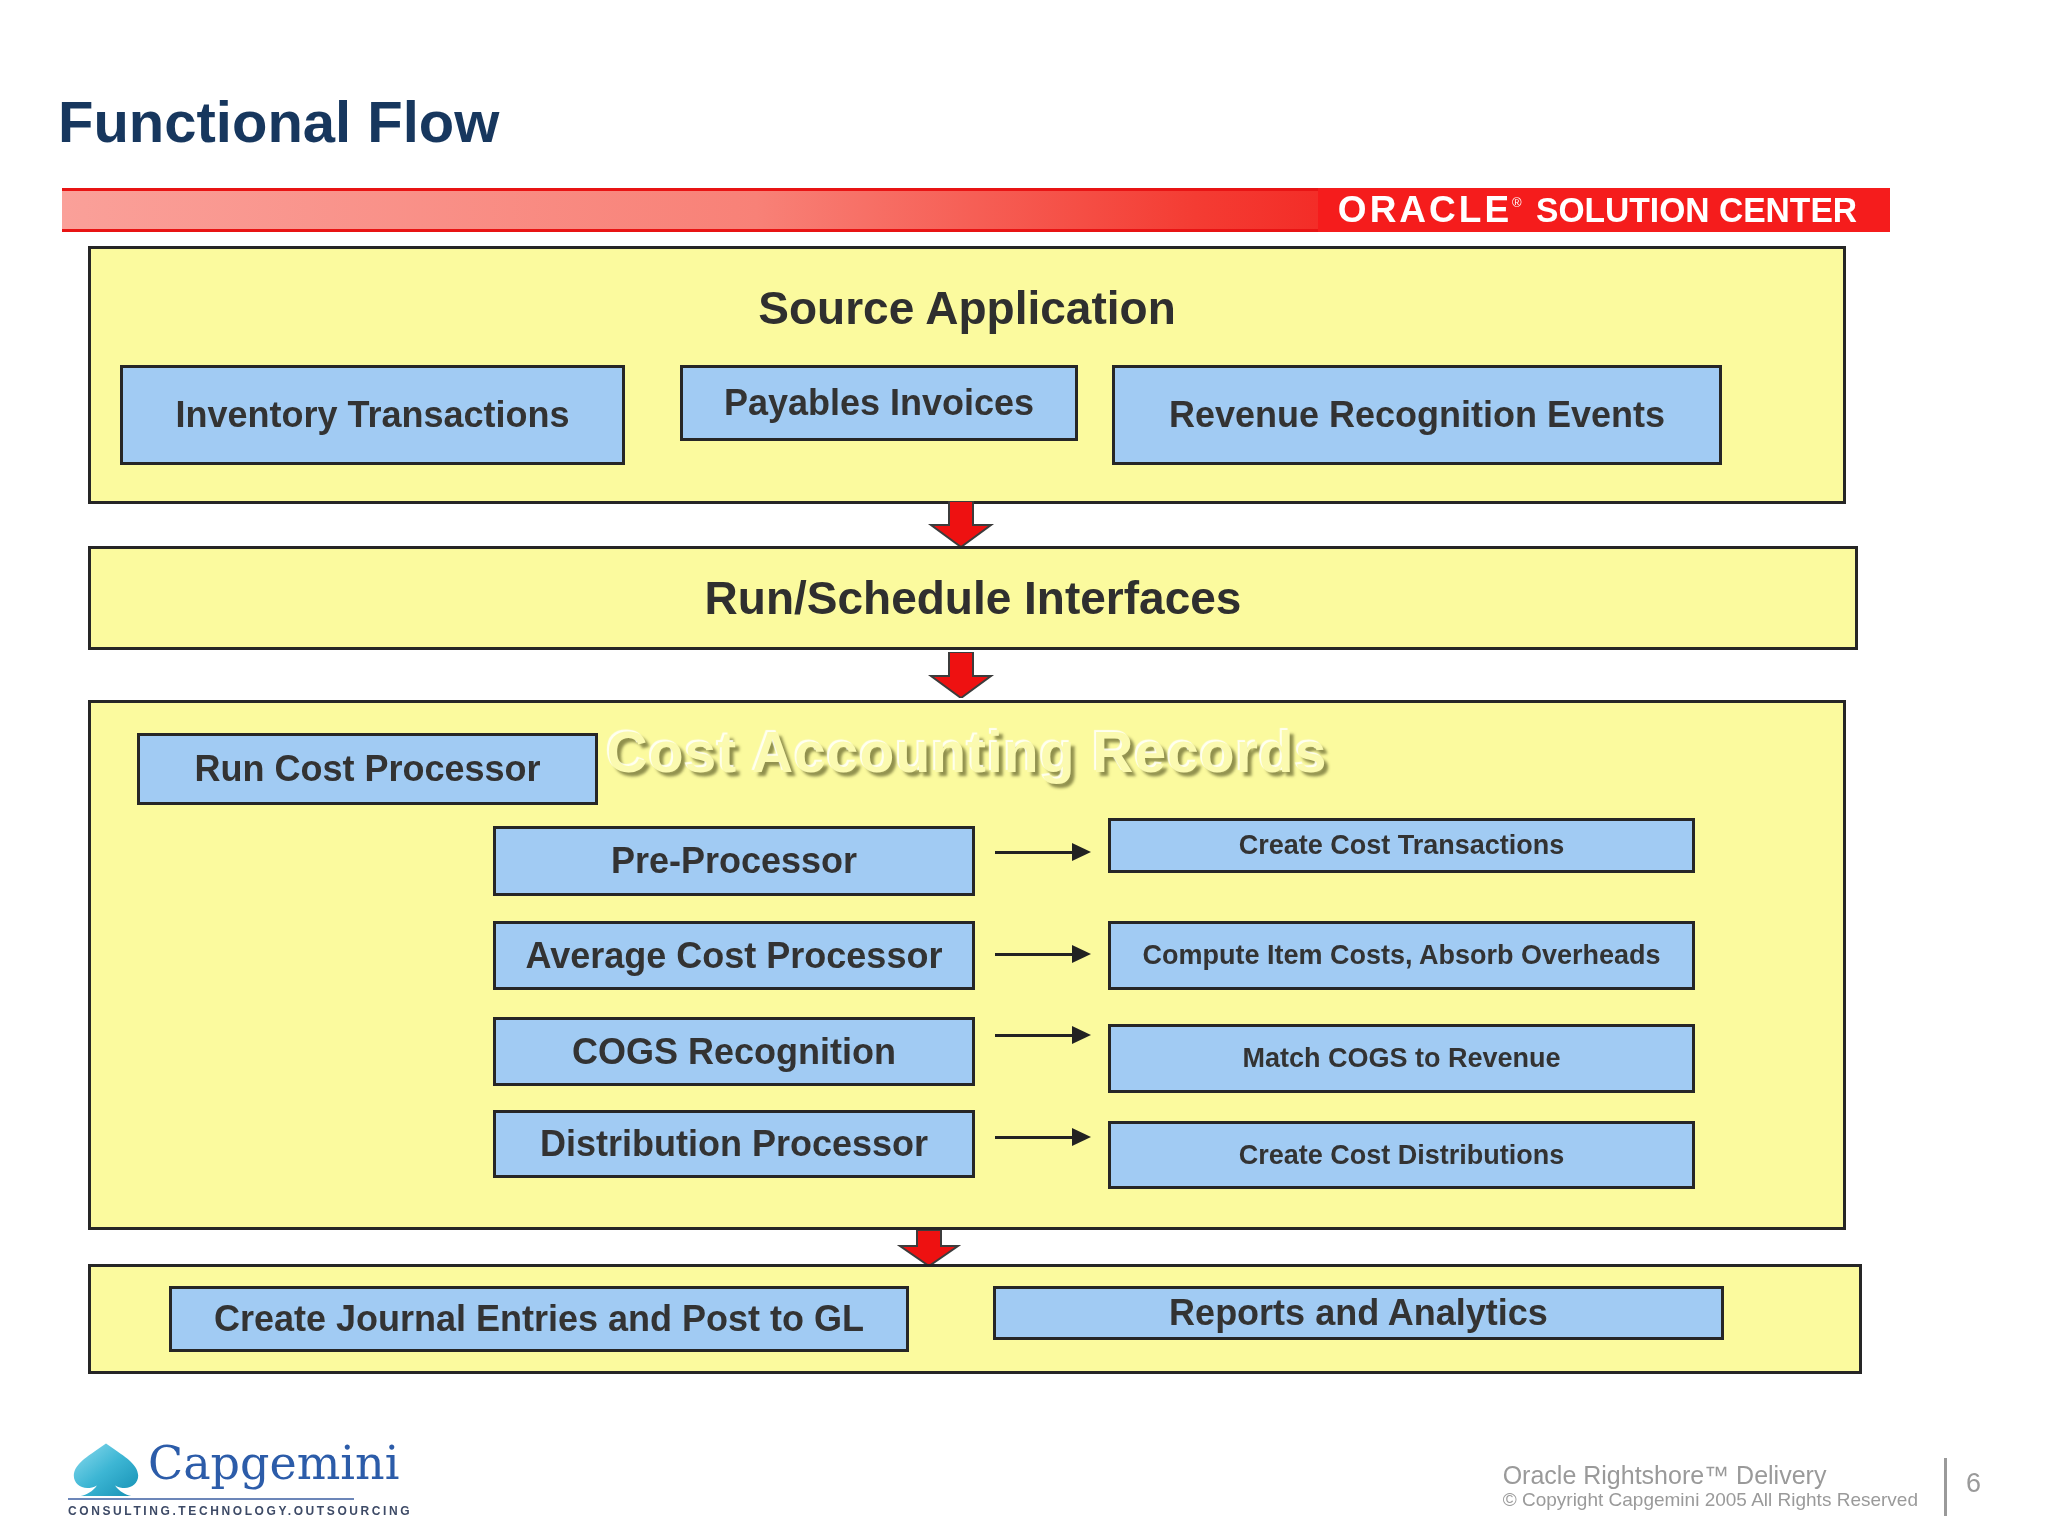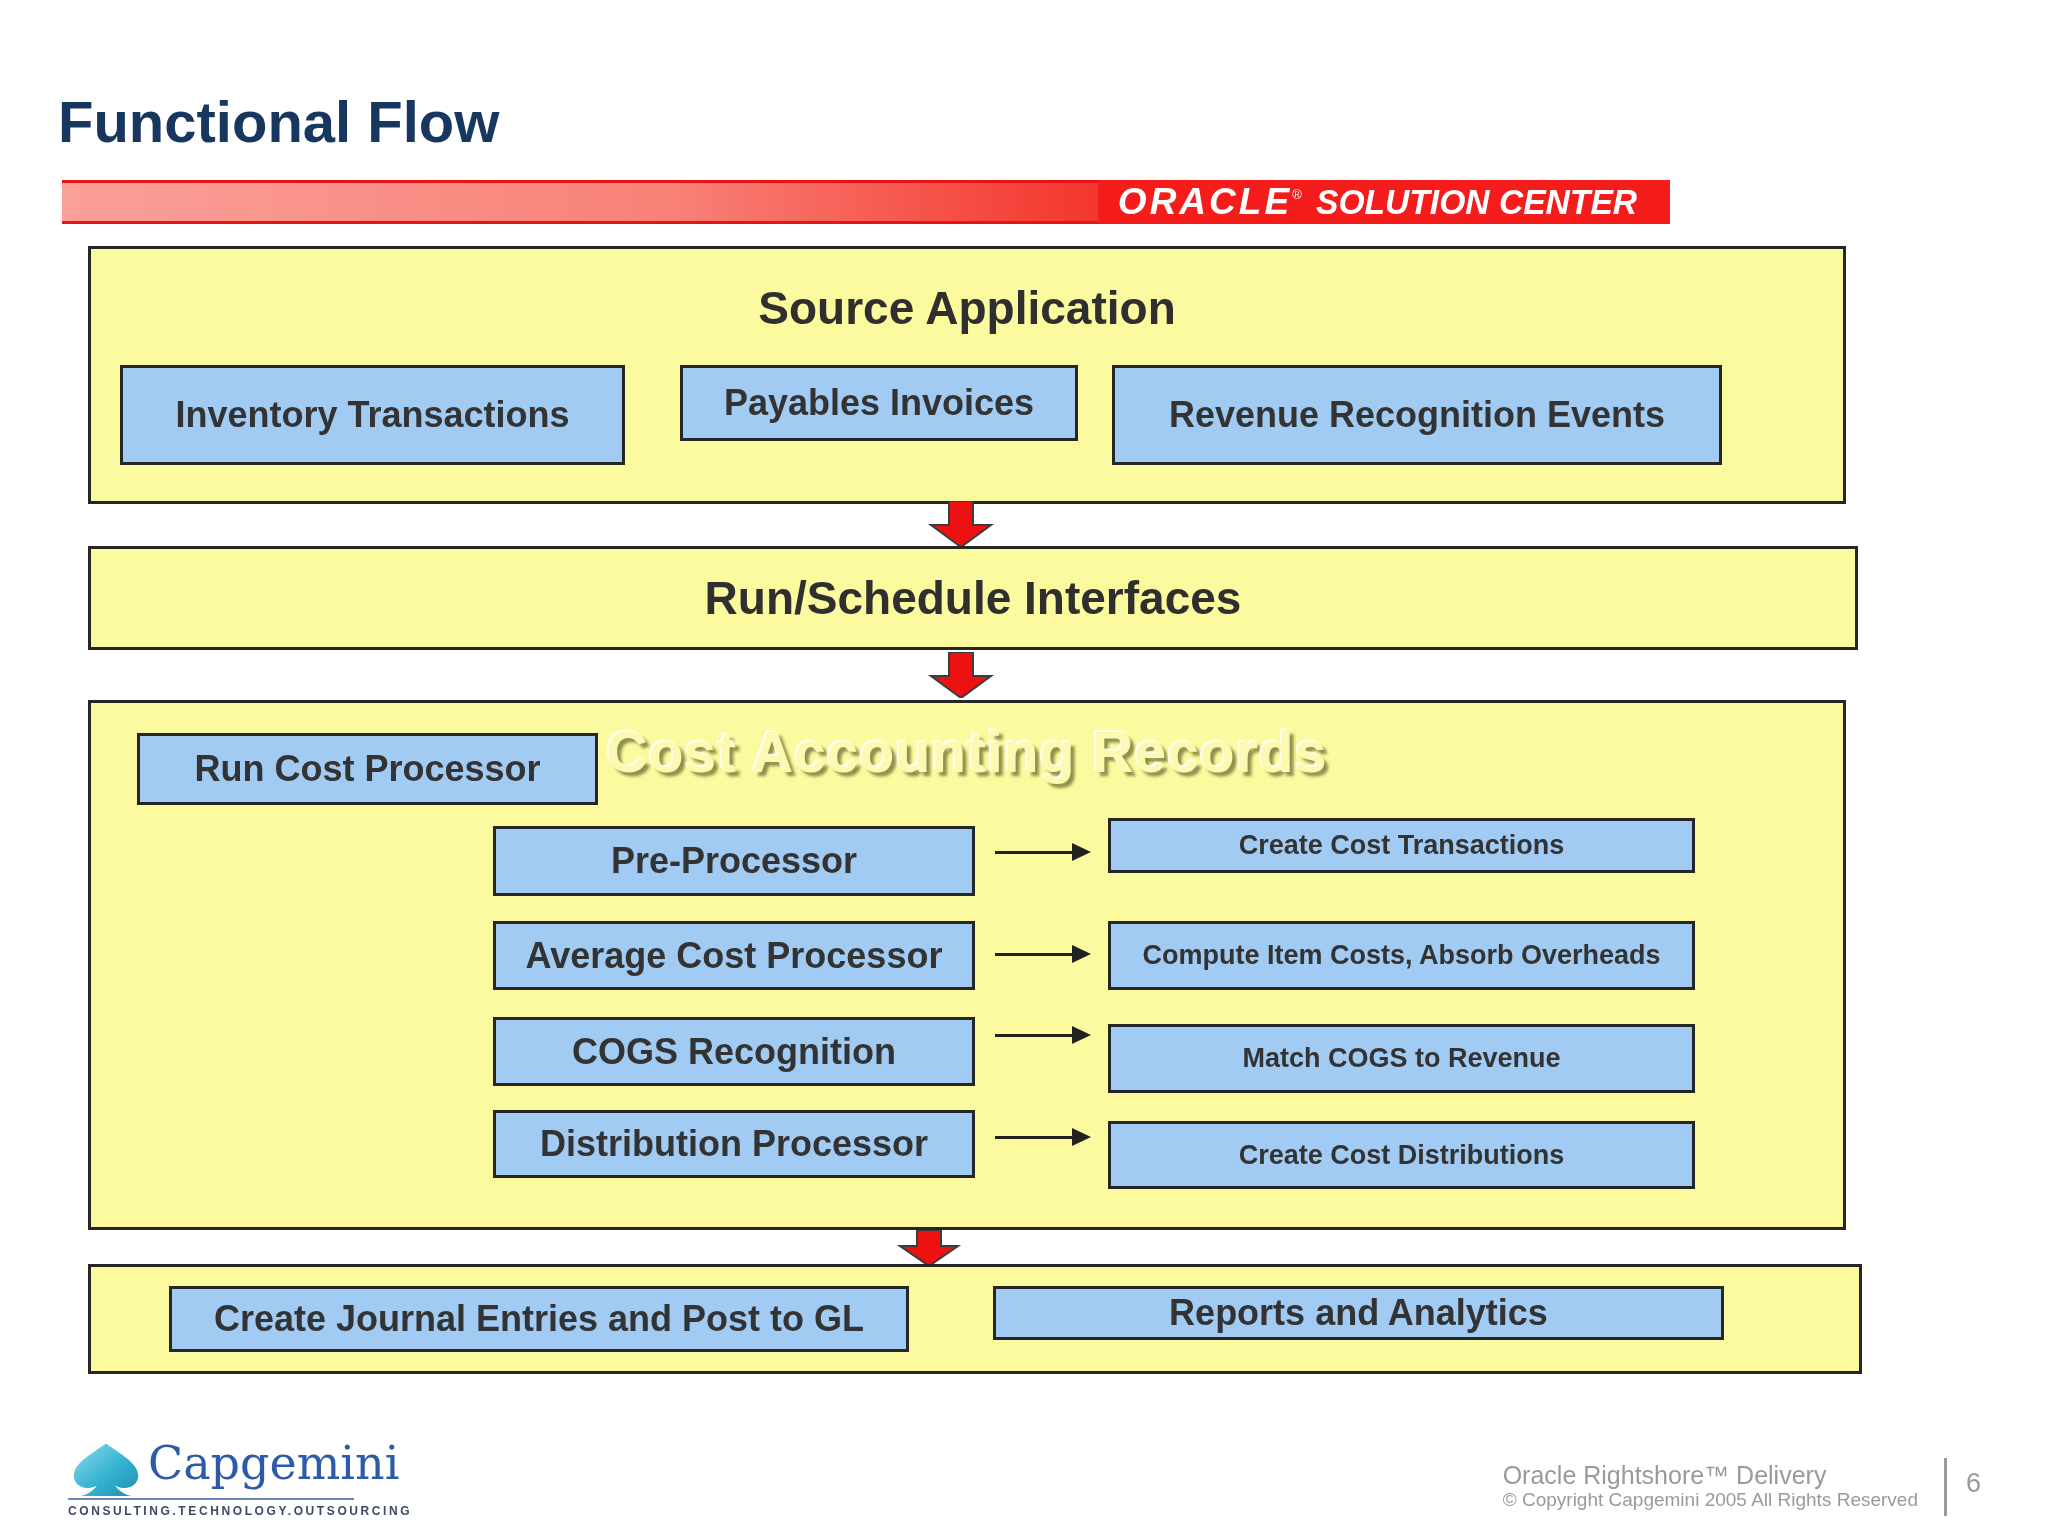--- a/index.html
+++ b/index.html
@@ -11,25 +11,24 @@
     overflow:hidden;
   }
   
   .slide-title{
     position:absolute;left:58px;top:88px;
     font-size:58px;font-weight:bold;color:#17375e;
     letter-spacing:0px;
   }
   
   .banner{
-    position:absolute;left:62px;top:180px;width:1608px;height:44px;
+    position:absolute;left:62px;top:188px;width:1828px;height:44px;
     background:linear-gradient(90deg,#faa099 0%,#f88177 38%,#f43c33 62%,#f21818 78%);
     border-top:3px solid #e81414;border-bottom:3px solid #e81414;
     box-sizing:border-box;
-    font-style:italic;
   }
   .oracle-box{
     position:absolute;right:0;top:-3px;height:44px;width:572px;
     background:#f51c1c;
     display:flex;align-items:center;justify-content:center;
     color:#ffffff;white-space:nowrap;
   }
   .oracle-word{font-size:37px;font-weight:bold;letter-spacing:3px;}
   .oracle-reg{font-size:13px;vertical-align:top;position:relative;top:-8px;}
   .oracle-sc{font-size:35px;font-weight:bold;margin-left:14px;letter-spacing:0px;transform:scaleX(0.96);transform-origin:left;}

